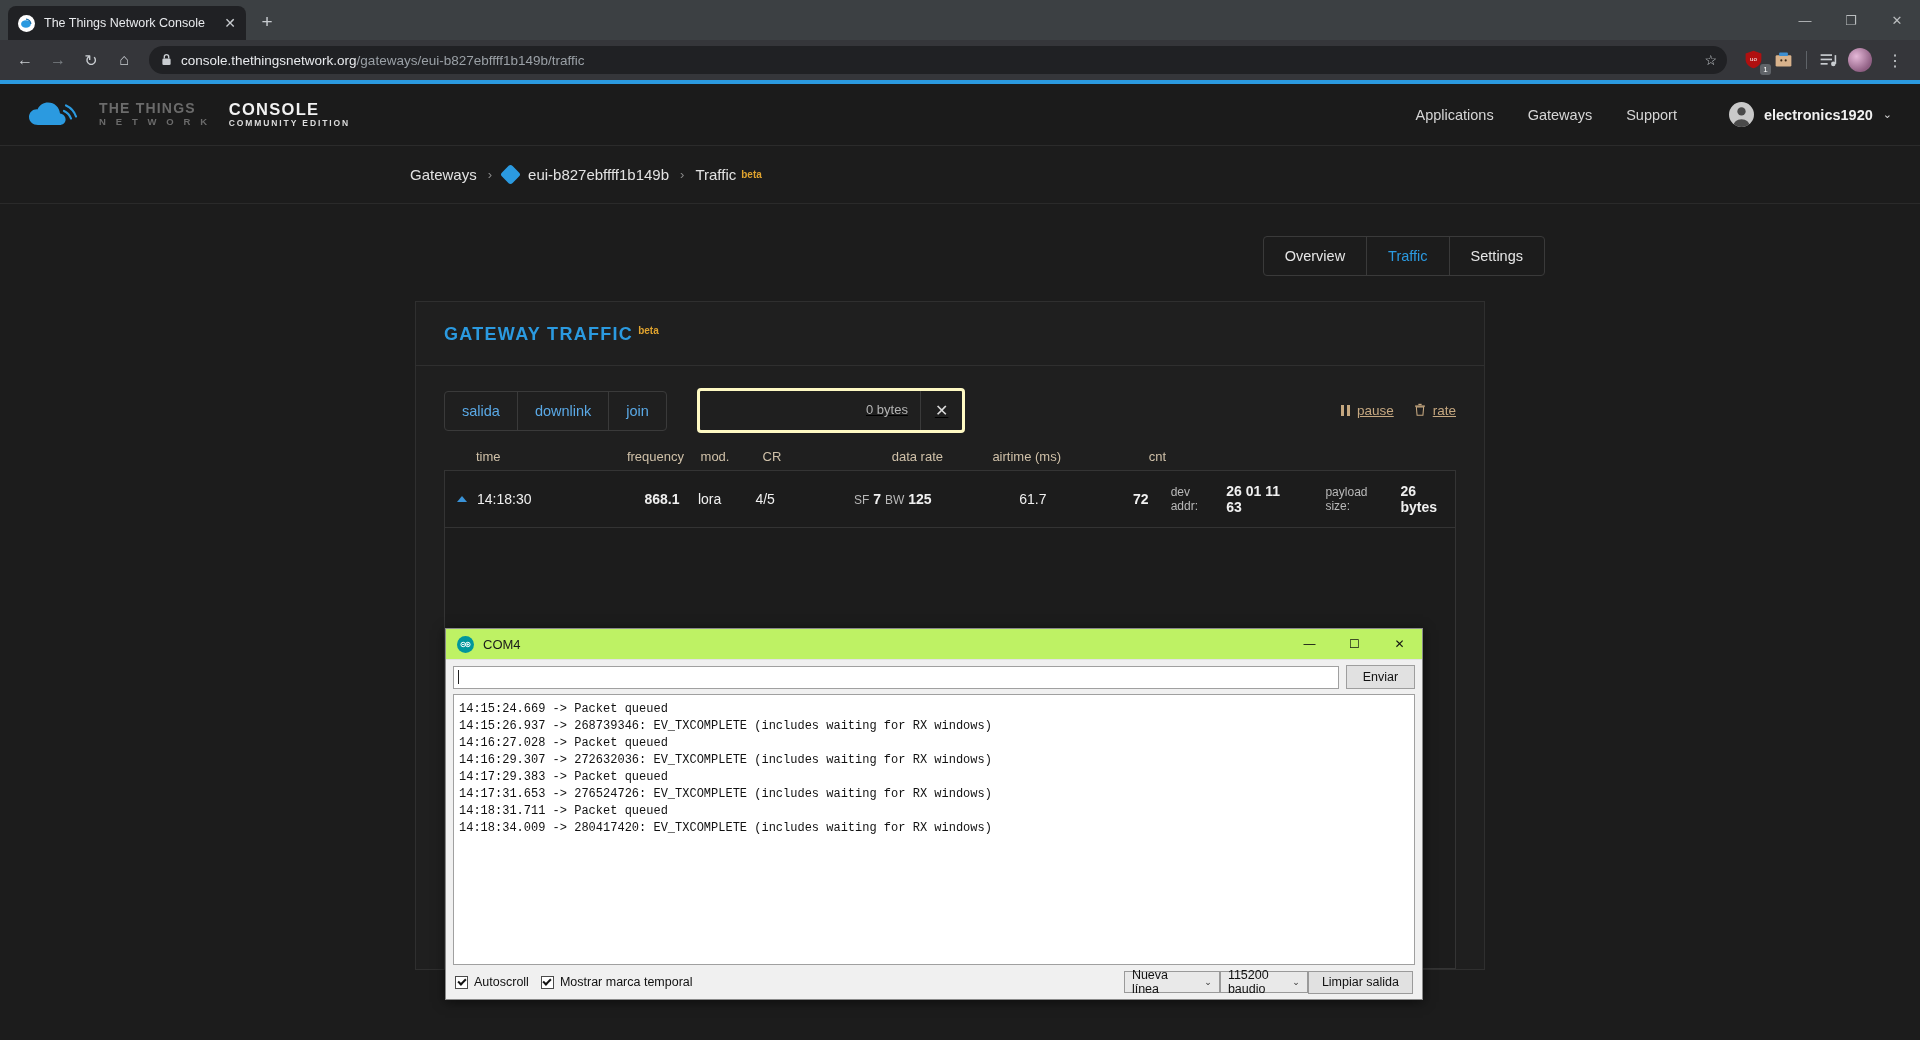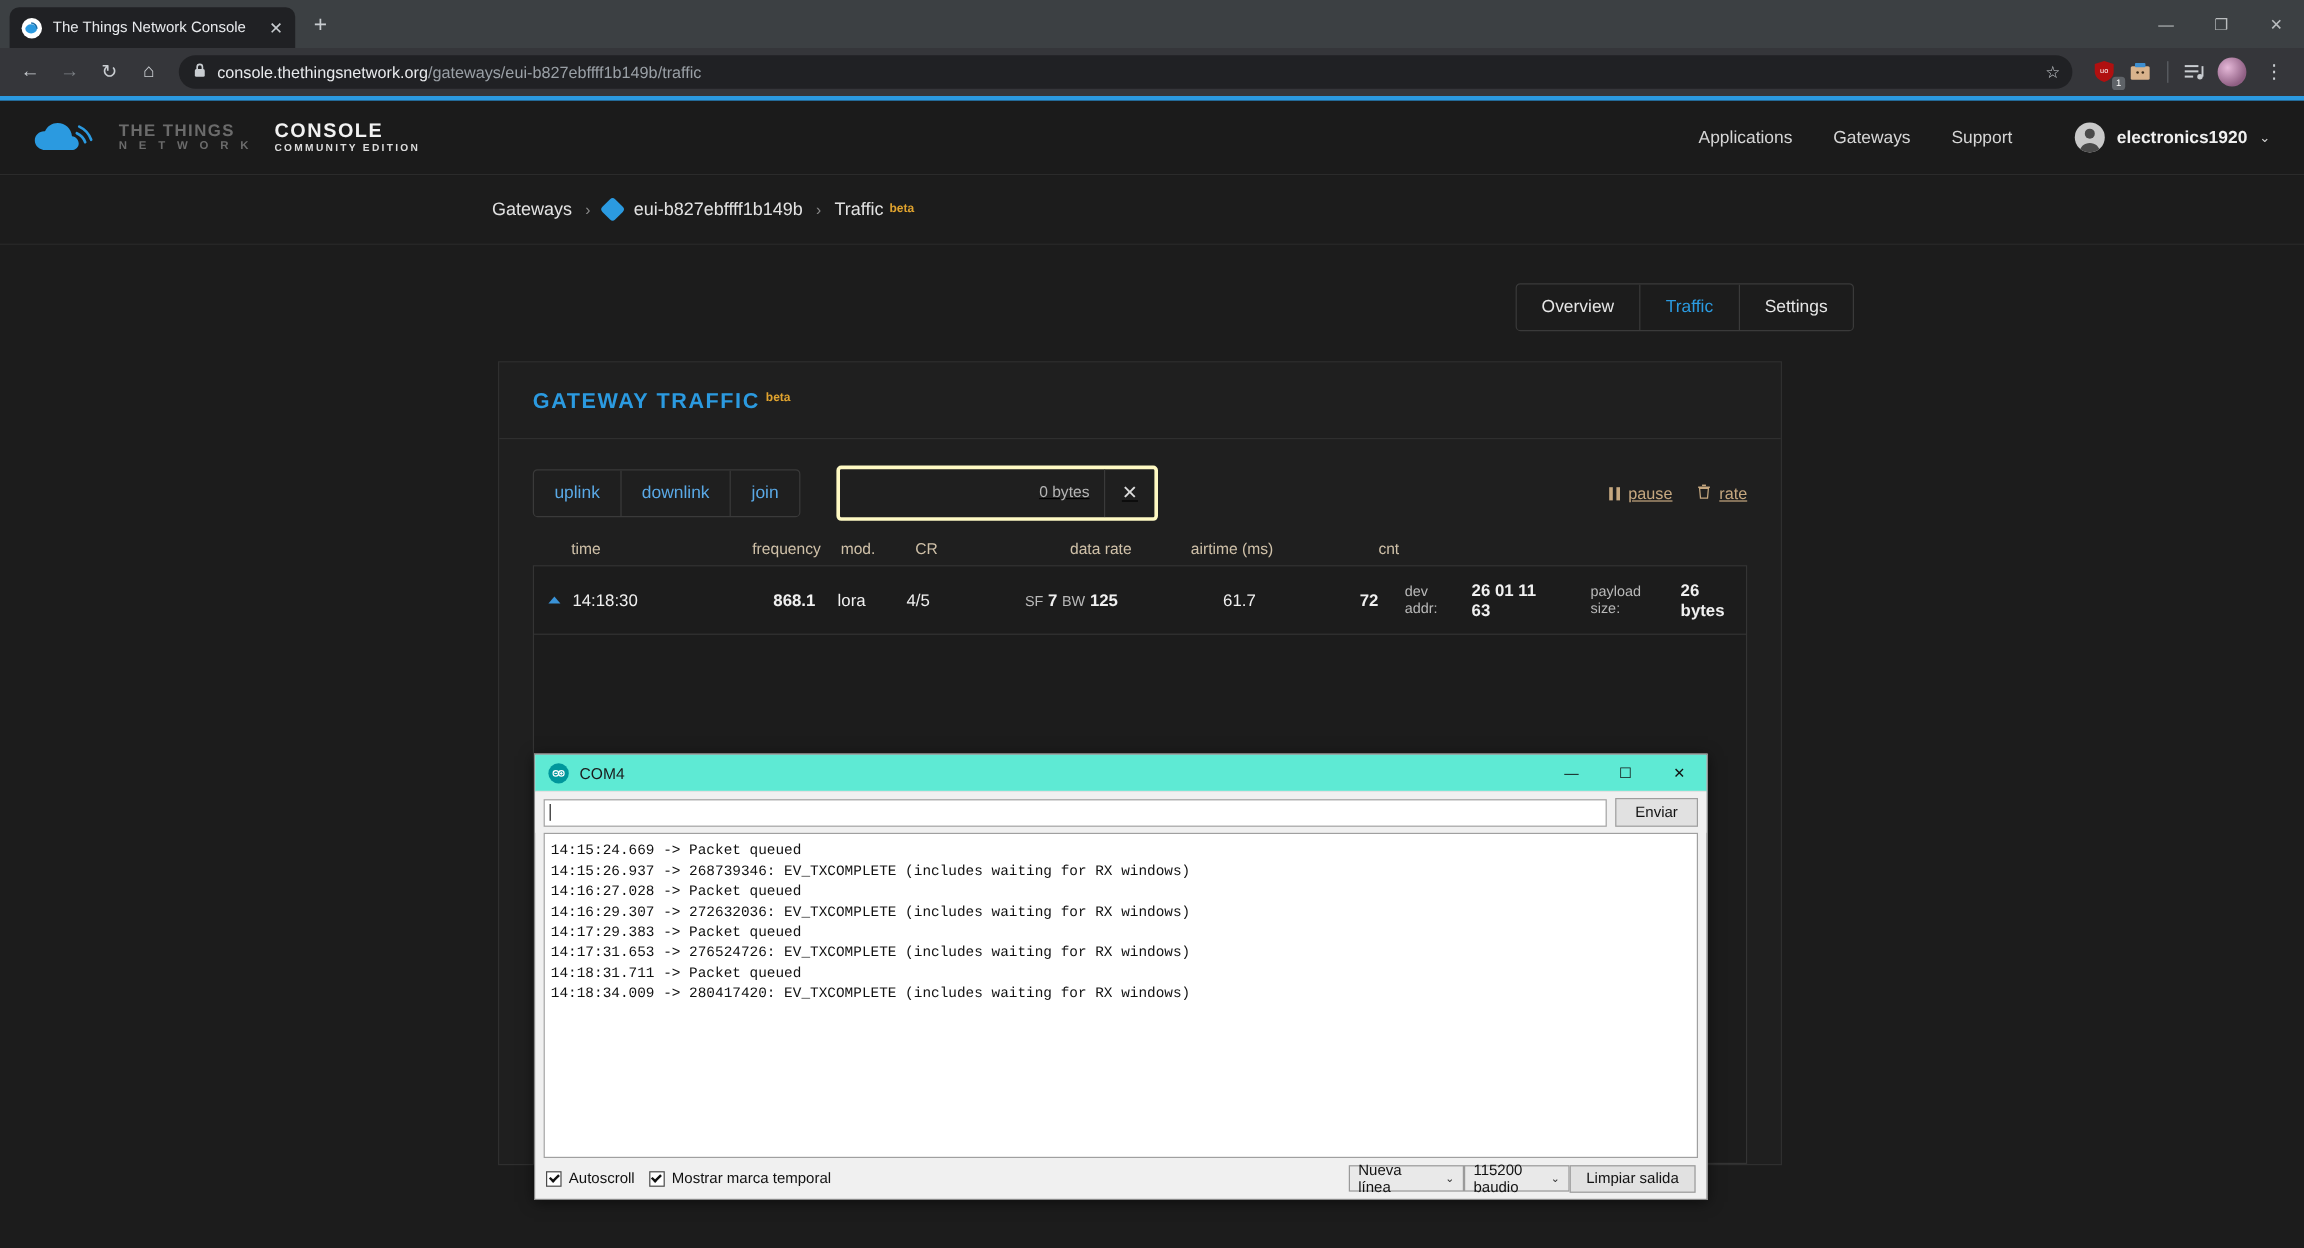--- a/index.html
+++ b/index.html
@@ -219,21 +219,21 @@
 
   
   .serial {
     position: absolute; left: 445px; top: 548px; width: 978px; height: 372px;
     background: #f0f0f0; border: 1px solid #8a8a8a;
     box-shadow: 0 2px 11px rgba(0,0,0,.55);
     display: flex; flex-direction: column;
     font-family: "Liberation Sans", sans-serif;
   }
   .serial-title {
-    height: 31px; background: #5eead4; display: flex; align-items: center;
+    height: 31px; background: #bef264; display: flex; align-items: center;
     padding-left: 11px; gap: 9px; border-bottom: 1px solid #e2e2e2;
   }
   .ard-logo {
     width: 17px; height: 17px; border-radius: 50%; background: #00979c;
     display: flex; align-items: center; justify-content: center; flex: none;
   }
   .serial-title-text { color: #1a1a1a; font-size: 13px; }
   .serial-wins { margin-left: auto; display: flex; height: 31px; }
   .serial-wins div {
     width: 45px; display: flex; align-items: center; justify-content: center;
@@ -410,21 +410,21 @@
     </div>
   </div>
 
   <div class="panel">
     <div class="panel-head">
       <span class="panel-title">GATEWAY TRAFFIC</span><span class="beta-tag">beta</span>
     </div>
 
     <div class="controls-row">
       <div class="btngroup">
-        <div>uplink</div>
+        <div>salida</div>
         <div>downlink</div>
         <div>join</div>
       </div>
       <div class="searchbox">
         <div class="searchfield">0 bytes</div>
         <div class="search-x">✕</div>
       </div>
       <div class="actions">
         <div class="action">
           <span class="pause-ico">

